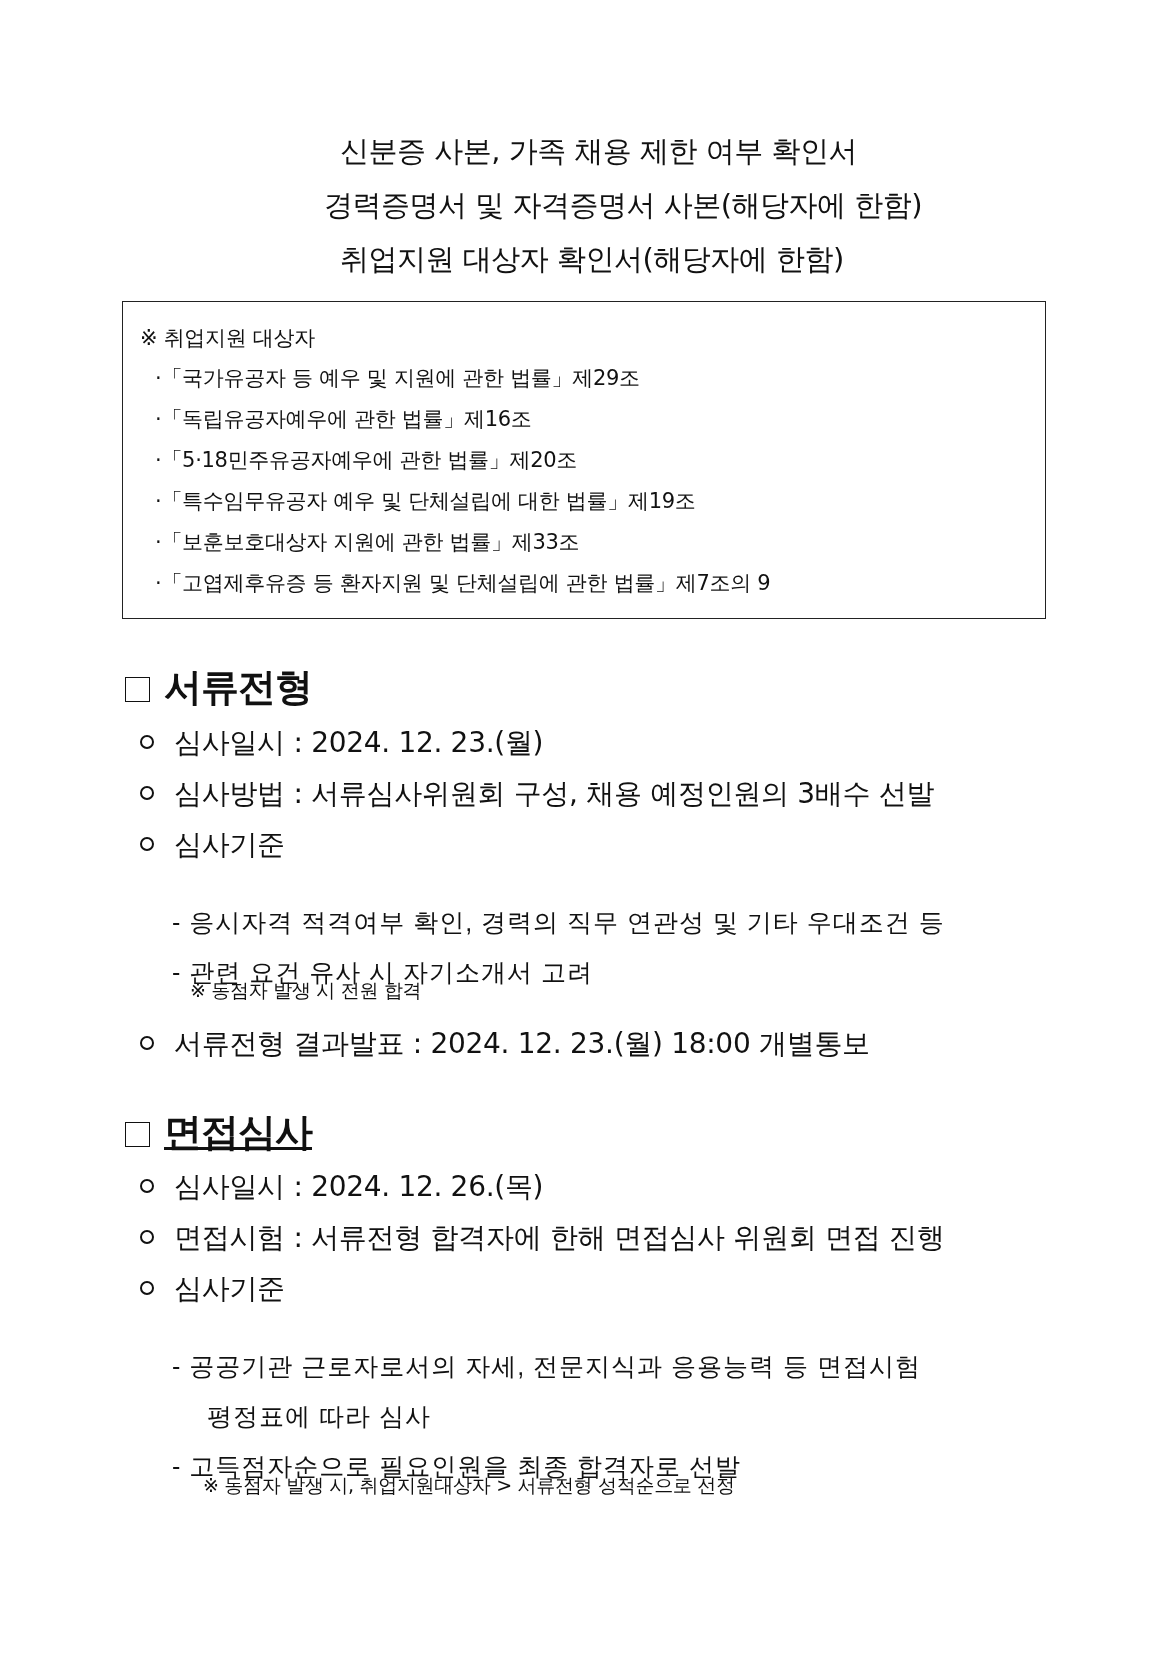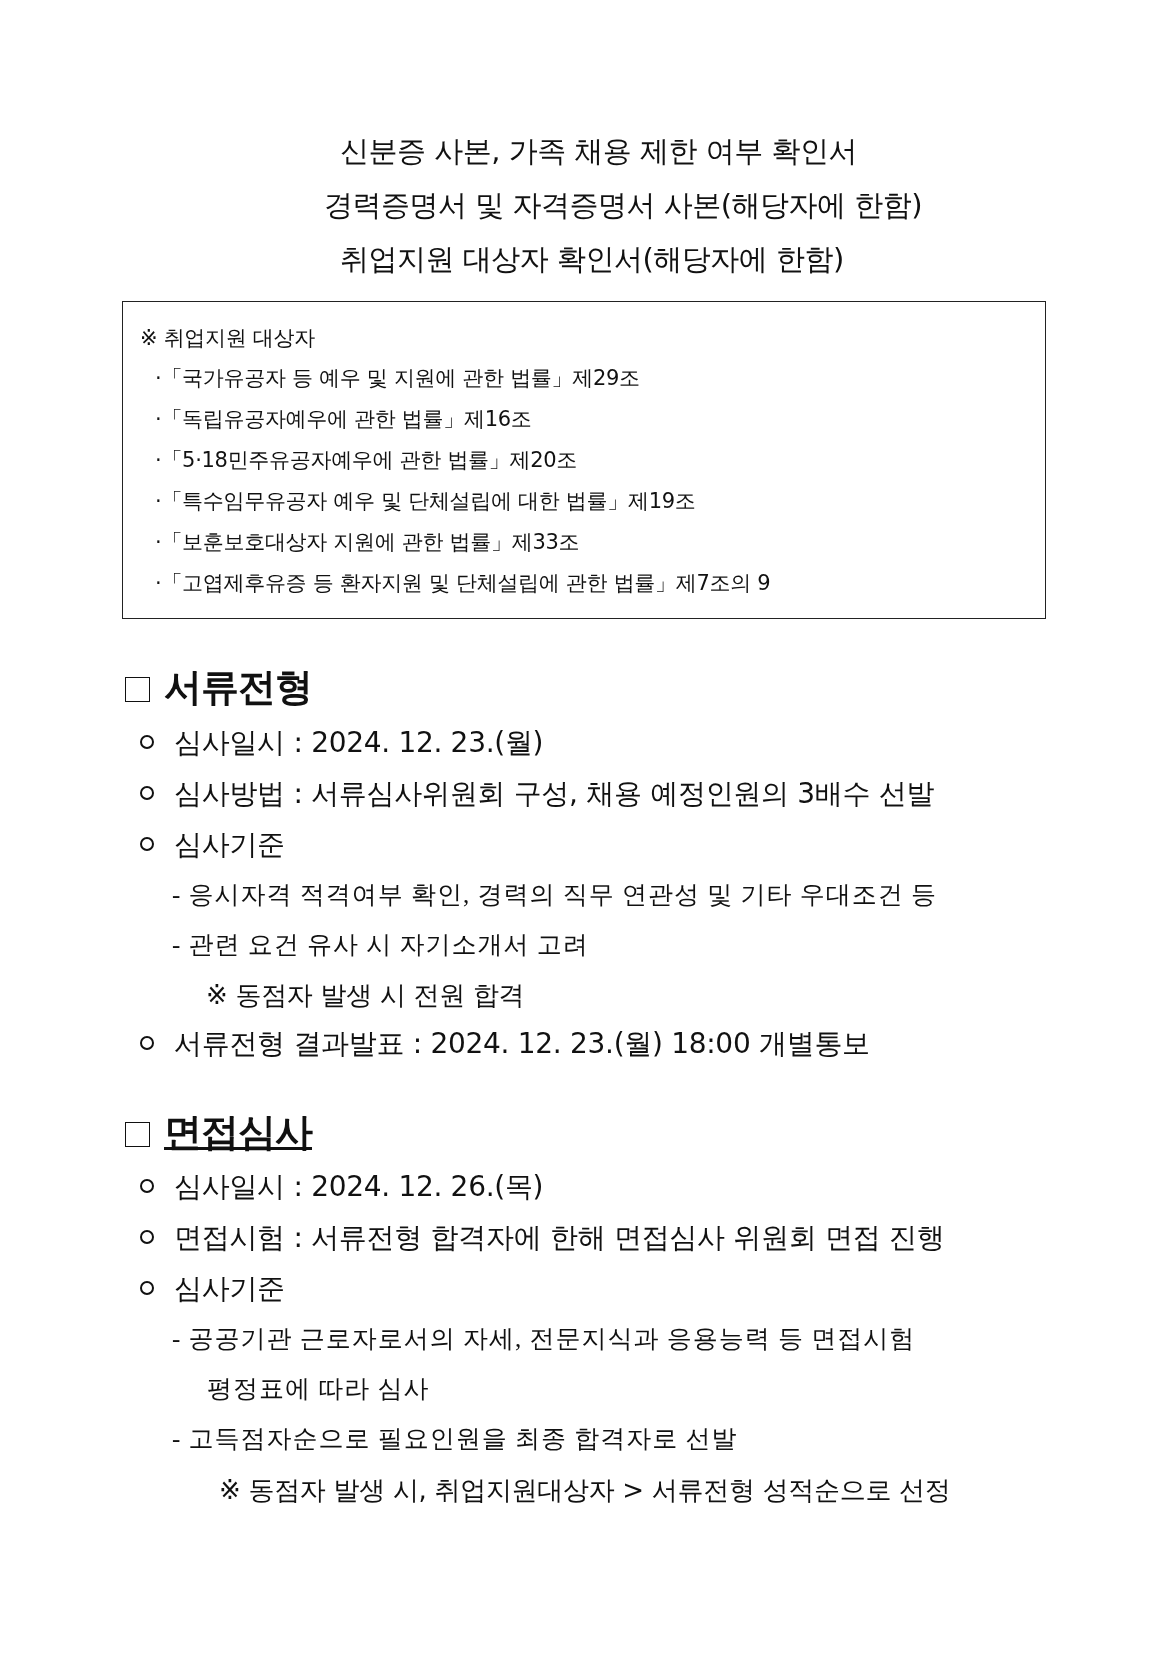--- a/index.html
+++ b/index.html
@@ -26,22 +26,22 @@
     display: inline-block; width: 25px; height: 25px; border: 1.5px solid #111;
     box-sizing: border-box; vertical-align: -2px; margin-right: 14px;
   }
 
   
   .item { font-size: 28px; letter-spacing: -0.3px; }
   .circ {
     display: inline-block; width: 14px; height: 14px; border: 2.5px solid #111;
     border-radius: 50%; box-sizing: border-box; margin-right: 20px; vertical-align: 3px;
   }
-  .sub { font-size: 25px; font-family: Liberation Serif, serif; letter-spacing: 1px; }
-  .note { font-size: 26px; letter-spacing: -0.3px; margin-left: 16px; }
+  .sub { font-size: 25px; font-family: Liberation Sans, sans-serif; letter-spacing: 1px; margin-top: 28px; }
+  .note { font-size: 19px; letter-spacing: -0.3px; }
 </style>
 </head>
 <body>
 
 <div class="abs doc-line" style="left:340px; top:132px;">신분증 사본, 가족 채용 제한 여부 확인서</div>
 <div class="abs doc-line" style="left:324px; top:186px;">경력증명서 및 자격증명서 사본(해당자에 한함)</div>
 <div class="abs doc-line" style="left:340px; top:240px;">취업지원 대상자 확인서(해당자에 한함)</div>
 
 <div class="notice-box"></div>
 <div class="abs box-line" style="left:140px; top:324px;">※ 취업지원 대상자</div>

